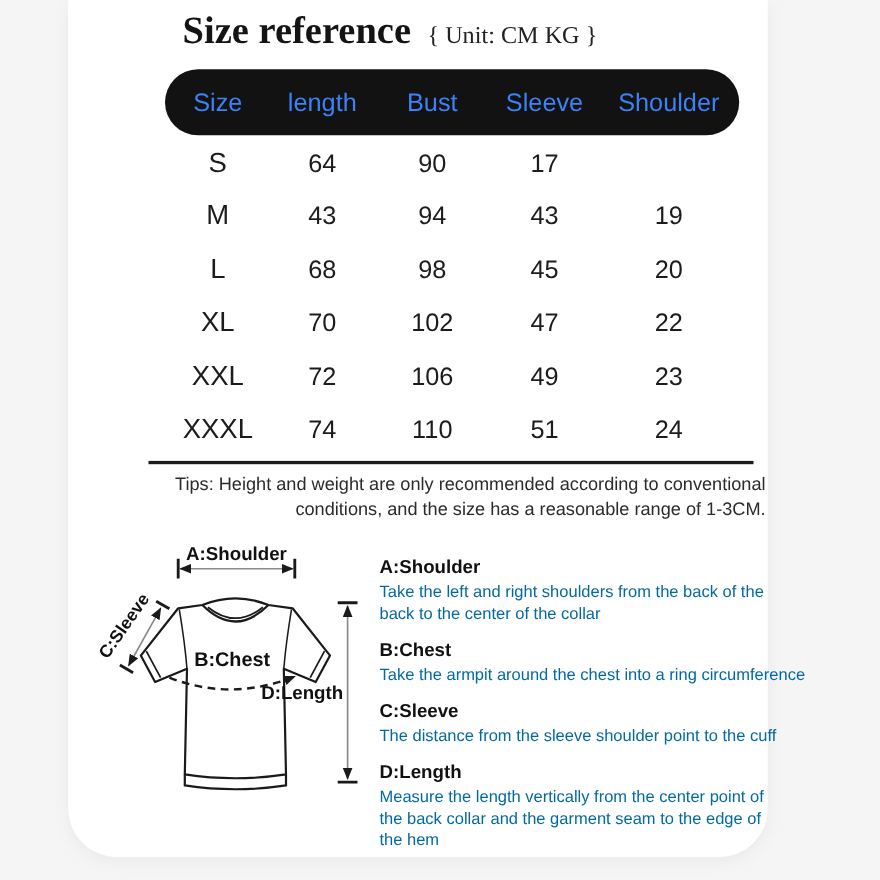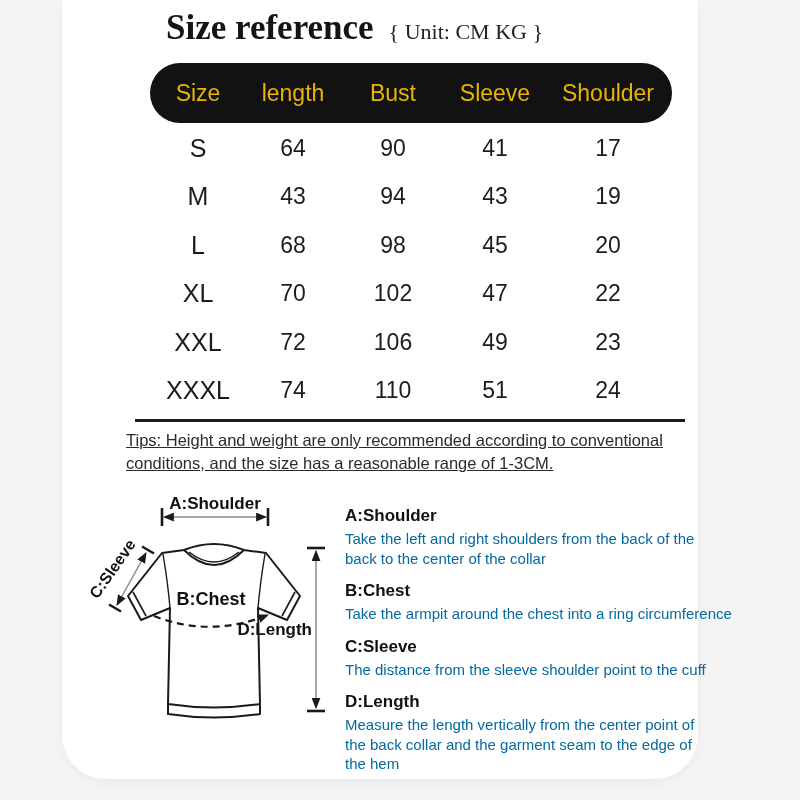--- a/index.html
+++ b/index.html
@@ -18,36 +18,36 @@
     position:absolute;left:166px;top:8px;
     display:flex;align-items:baseline;gap:15px;white-space:nowrap;font-family:Liberation Serif, serif;
   }
   .title{font-size:35px;font-weight:bold;color:#141414;}
   .unit{font-size:22px;color:#222222;text-align:center;}
 
   .thead{
     position:absolute;left:150px;top:63px;width:522px;height:60px;
     background:#121212;border-radius:31px;
     display:grid;grid-template-columns:96px 94px 106px 98px 128px;
-    align-items:center;color:#eab308;font-size:23px;
+    align-items:center;color:#3b82f6;font-size:23px;
   }
   .thead span{text-align:center;}
   .tbody{position:absolute;left:150px;top:124px;width:522px;}
   .trow{
     display:grid;grid-template-columns:96px 94px 106px 98px 128px;
     height:48.5px;align-items:center;font-size:23px;color:#1c1c1c;
   }
   .trow span{text-align:center;}
   .trow .size-cell{font-size:25px;}
 
   .divider{position:absolute;left:135px;top:419px;width:550px;height:3px;background:#1b1b1b;}
 
   .tips{
     position:absolute;left:126px;top:429px;width:570px;
-    text-align:left;font-size:16.5px;line-height:23px;color:#2b2b2b;text-decoration:underline;
+    text-align:right;font-size:16.5px;line-height:23px;color:#2b2b2b;
   }
 
   .shirt-svg{position:absolute;left:58px;top:486px;width:292px;height:248px;}
 
   .guide{position:absolute;left:345px;top:506px;width:368px;}
   .guide-block{margin-bottom:13px;}
   .guide-term{font-weight:bold;font-size:17px;color:#111111;margin-bottom:3px;}
   .guide-desc{font-size:15px;line-height:19.5px;color:#0369a1;}
   .guide-desc.nowrap{white-space:nowrap;}
 
@@ -69,21 +69,20 @@
   <span>Bust</span>
   <span>Sleeve</span>
   <span>Shoulder</span>
 </div>
 
 <div class="tbody">
   <div class="trow">
     <span class="size-cell">S</span>
     <span>64</span>
     <span>90</span>
-    <span>41</span>
     <span>17</span>
   </div>
   <div class="trow">
     <span class="size-cell">M</span>
     <span>43</span>
     <span>94</span>
     <span>43</span>
     <span>19</span>
   </div>
   <div class="trow">

